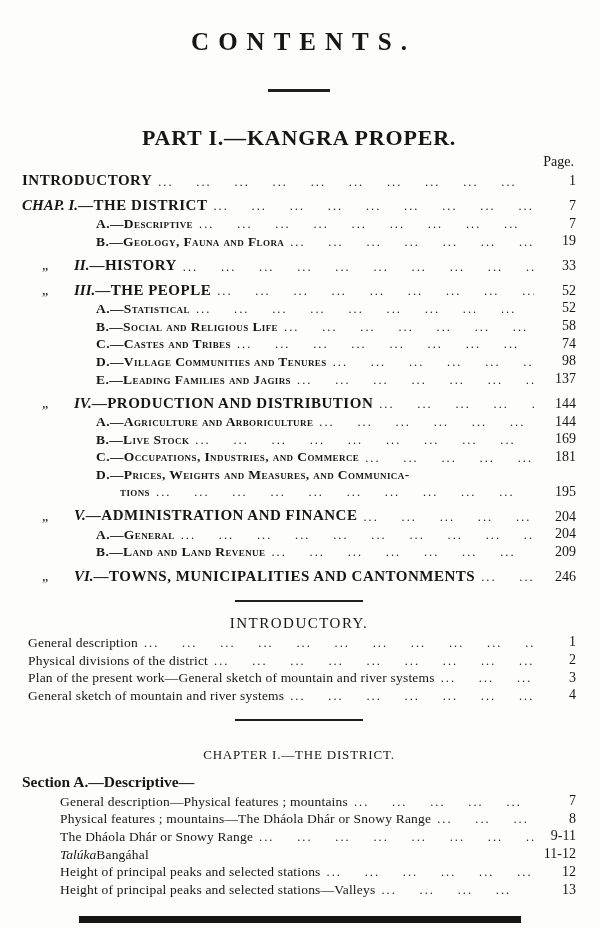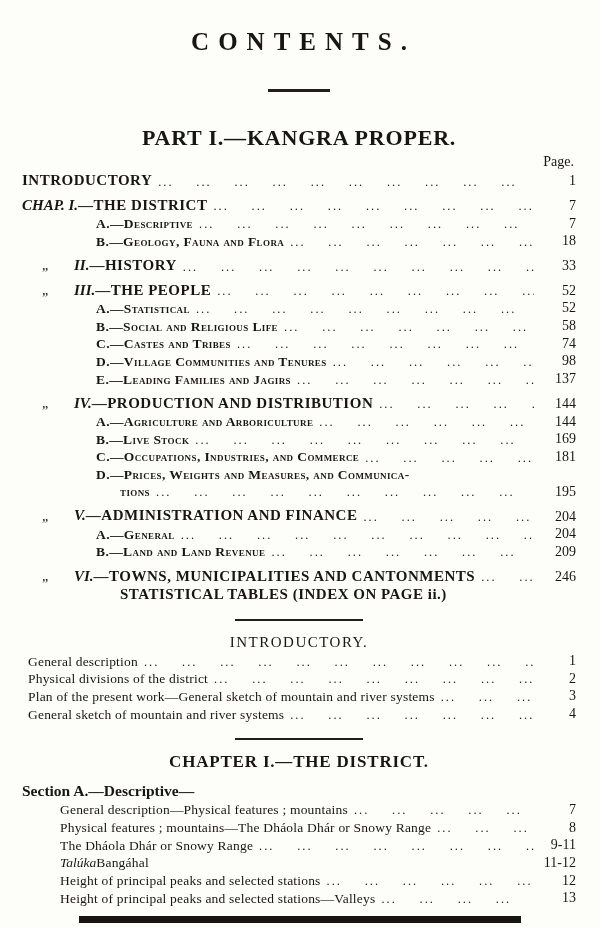--- a/index.html
+++ b/index.html
@@ -66,22 +66,22 @@
   }
   .spacer { flex:1 1 auto; }
   .pg { flex:0 0 auto; min-width:36px; text-align:right; font-size:14px; white-space:nowrap; }
 
   .rule-mid { width:128px; height:2px; background:#211f1c; margin:16px auto 0; }
   .sec-heading {
     margin-top:13px; text-align:center;
     font-size:15px; letter-spacing:1.5px; font-weight:500;
   }
   .chap-heading {
-    margin-top:12px; text-align:center;
-    font-size:17px; letter-spacing:0.8px; font-weight:700;
+    margin-top:26px; text-align:center;
+    font-size:13px; letter-spacing:0.8px; font-weight:400;
   }
   .section-a { margin-top:10px; font-size:15.5px; font-weight:700; }
 
   .bottom-bar {
     position:absolute; bottom:5px; left:50%; transform:translateX(-50%);
     width:442px; height:7px; background:#171512;
   }
 </style>
 </head>
 <body>
@@ -106,21 +106,21 @@
         <span class="pg">7</span>
       </div>
       <div class="trow sub">
         <span class="lbl">A.—Descriptive</span>
         <span class="dots">...  ...  ...  ...  ...  ...  ...  ...  ...  ...  ...  ...  ...  ...  ...  ...</span>
         <span class="pg">7</span>
       </div>
       <div class="trow sub">
         <span class="lbl">B.—Geology, Fauna and Flora</span>
         <span class="dots">...  ...  ...  ...  ...  ...  ...  ...  ...  ...  ...  ...  ...  ...  ...  ...</span>
-        <span class="pg">18</span>
+        <span class="pg">19</span>
       </div>
       <div class="trow chap gap">
         <span class="ditto">„</span>
         <span class="lead">II.</span>
         <span class="lbl">—HISTORY</span>
         <span class="dots">...  ...  ...  ...  ...  ...  ...  ...  ...  ...  ...  ...  ...  ...  ...  ...</span>
         <span class="pg">33</span>
       </div>
       <div class="trow chap gap">
         <span class="ditto">„</span>
@@ -200,23 +200,20 @@
         <span class="lbl">B.—Land and Land Revenue</span>
         <span class="dots">...  ...  ...  ...  ...  ...  ...  ...  ...  ...  ...  ...  ...  ...  ...  ...</span>
         <span class="pg">209</span>
       </div>
       <div class="trow chap gap">
         <span class="ditto">„</span>
         <span class="lead">VI.</span>
         <span class="lbl">—TOWNS, MUNICIPALITIES AND CANTONMENTS</span>
         <span class="dots">...  ...  ...  ...  ...  ...  ...  ...  ...  ...  ...  ...  ...  ...  ...  ...</span>
         <span class="pg">246</span>
-      </div>
-      <div class="trow cont">
-        <span class="lbl">STATISTICAL TABLES (INDEX ON PAGE ii.)</span>
       </div>
     </div>
 
   <div class="rule-mid"></div>
   <h3 class="sec-heading">INTRODUCTORY.</h3>
   <div id="toc-intro">
       <div class="trow plain">
         <span class="lbl">General description</span>
         <span class="dots">...  ...  ...  ...  ...  ...  ...  ...  ...  ...  ...  ...  ...  ...  ...  ...</span>
         <span class="pg">1</span>

